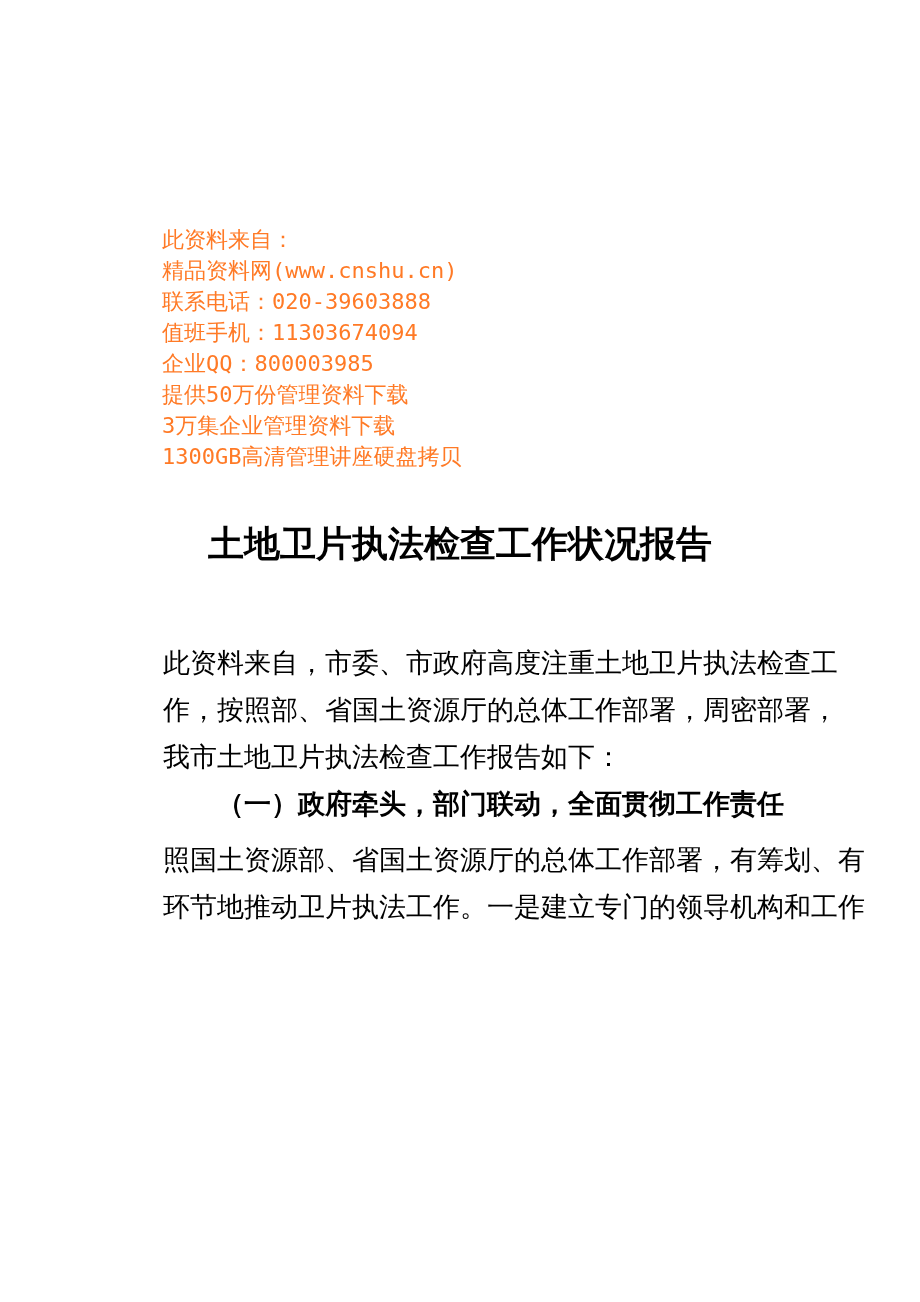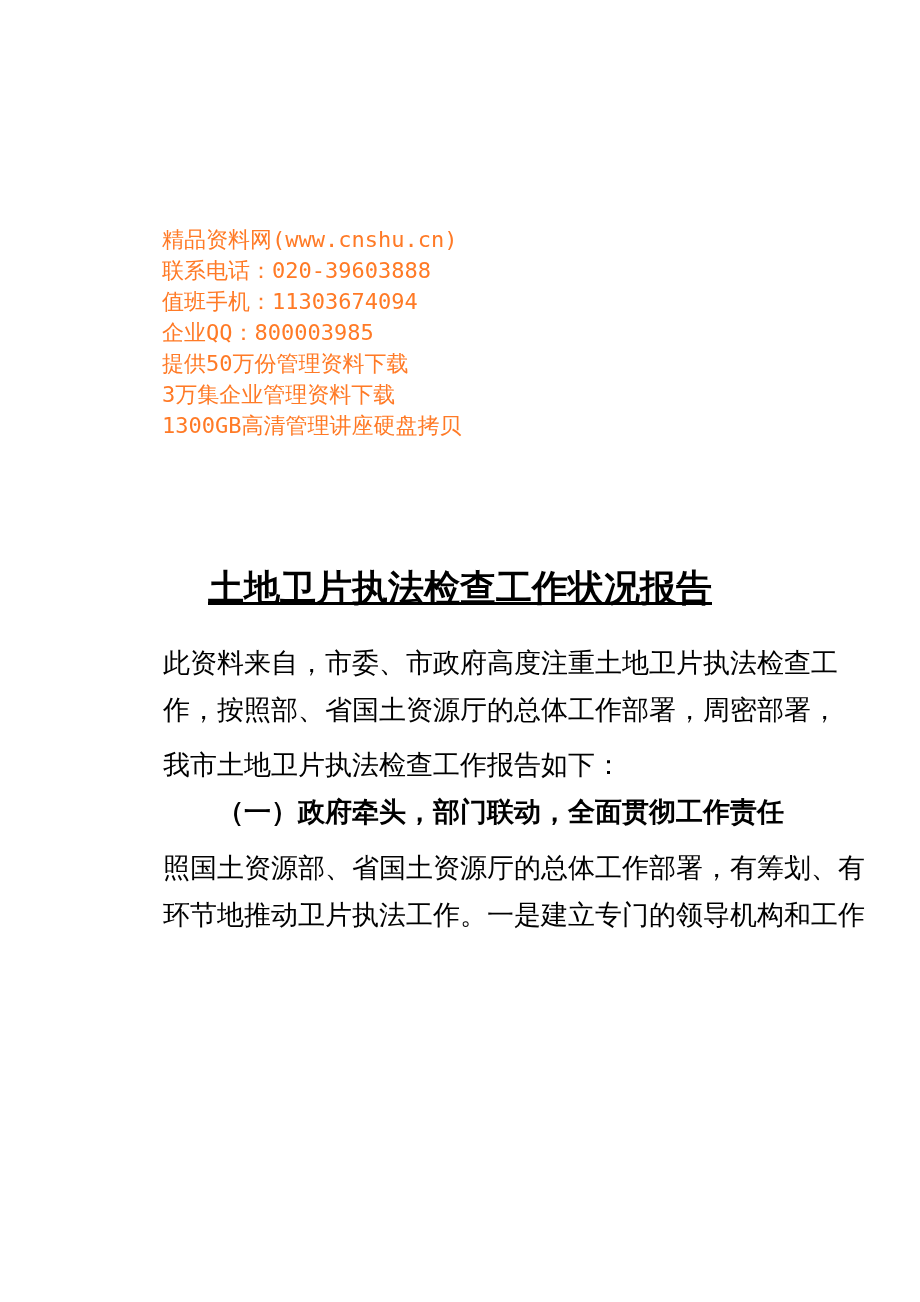--- a/index.html
+++ b/index.html
@@ -26,29 +26,28 @@
     font-family: "DejaVu Sans Mono", monospace;
     font-size: 22px;
     line-height: 31px;
     white-space: nowrap;
   }
 
   
   .doc-title {
     position: absolute;
     left: 143px;
-    top: 564px;
+    top: 520px;
     width: 634px;
     text-align: center;
     font-family: "Liberation Sans", sans-serif;
     font-weight: 700;
     font-size: 36px;
     line-height: 48px;
     white-space: nowrap;
-    text-decoration: underline;
   }
 
   
   .content {
     position: absolute;
     left: 163px;
     top: 640px;
     width: 634px;
     font-size: 27px;
   }
@@ -59,21 +58,20 @@
     text-align-last: justify;
     white-space: nowrap;
   }
   .t-line.first {
     text-indent: 2em;
   }
   .t-line.endline {
     text-align: right;
     text-align-last: left;
     white-space: normal;
-    margin-top: 8px;
   }
   .t-heading {
     height: 47px;
     line-height: 47px;
     text-indent: 2em;
     font-family: "Liberation Sans", sans-serif;
     font-weight: 700;
     text-align: left;
     text-align-last: left;
     white-space: nowrap;
@@ -81,20 +79,21 @@
   .para2 {
     margin-top: 9px;
   }
 </style>
 </head>
 <body>
 
 <div class="page">
 
   <div class="promo">
+    <div class="promo-line">此资料来自：</div>
     <div class="promo-line">精品资料网(www.cnshu.cn)</div>
     <div class="promo-line">联系电话：020-39603888</div>
     <div class="promo-line">值班手机：11303674094</div>
     <div class="promo-line">企业QQ：800003985</div>
     <div class="promo-line">提供50万份管理资料下载</div>
     <div class="promo-line">3万集企业管理资料下载</div>
     <div class="promo-line">1300GB高清管理讲座硬盘拷贝</div>
   </div>
 
   <div class="doc-title">土地卫片执法检查工作状况报告</div>

